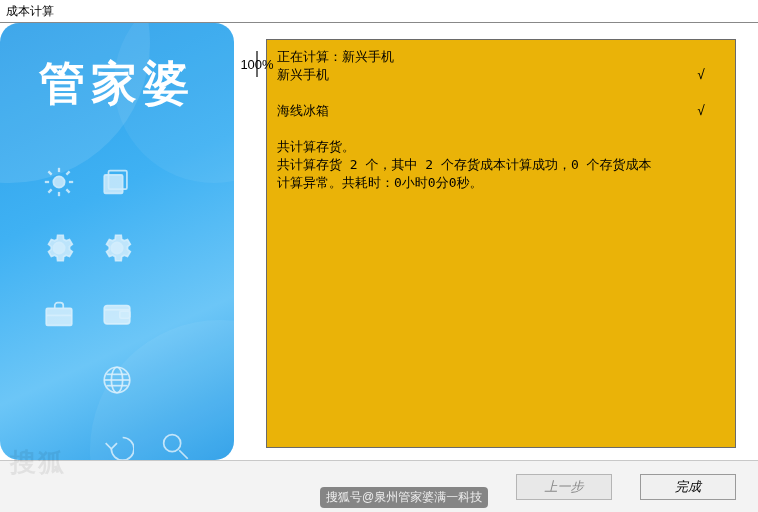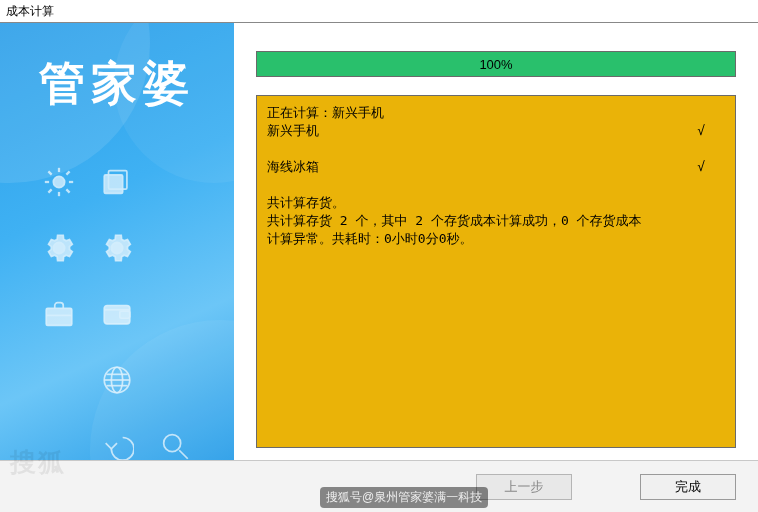--- a/index.html
+++ b/index.html
@@ -15,39 +15,40 @@
   .titlebar {
     height: 22px; line-height: 22px; padding: 0 6px;
     font-size: 12px; background: #fff; color: #000;
   }
   .body {
     flex: 1; display: flex; border-top: 1px solid #888;
   }
   .sidebar {
     width: 234px; position: relative; overflow: hidden;
     background: linear-gradient(155deg,#2a9ee8 0%,#3fb1f3 40%,#6cc6f7 70%,#2a9ee8 100%);
+    border-radius: 19px;
   }
   
   .bubble { position: absolute; border-radius: 50%; background: rgba(255,255,255,0.10); }
   .bubble.b1 { width: 280px; height: 280px; left: -130px; top: -120px; }
   .bubble.b2 { width: 200px; height: 200px; right: -80px; top: -40px; background: rgba(255,255,255,0.06); }
   .bubble.b3 { width: 260px; height: 260px; left: 90px; bottom: -120px; background: rgba(255,255,255,0.06); }
   .brand {
     position: absolute; top: 30px; left: 0; right: 0; text-align: center;
     color: #fff; font-size: 46px; font-weight: 700; letter-spacing: 6px;
     font-family: "SimHei","Microsoft YaHei",sans-serif;
   }
   .icon-grid {
     position: absolute; top: 130px; left: 30px; right: 30px; bottom: 10px;
     display: grid; grid-template-columns: 1fr 1fr 1fr; grid-auto-rows: 60px;
     align-items: center; justify-items: center; gap: 6px 0;
   }
   .icon-grid svg { width: 34px; height: 34px; stroke: rgba(255,255,255,0.9); fill: rgba(255,255,255,0.85); opacity: 0.75; }
   .main {
-    flex: 1; display: flex; flex-direction: column; padding: 16px 18px 12px 18px;
+    flex: 1; display: flex; flex-direction: row; padding: 16px 18px 12px 18px;
     background: #fff;
   }
   .progress-wrap {
     border: 1px solid #6a6a6a; height: 26px; background: #fff; position: relative;
     margin: 12px 4px 18px 4px;
   }
   .progress-fill {
     position: absolute; left: 0; top: 0; bottom: 0; width: 100%;
     background: #29c06c;
   }
@@ -63,23 +64,23 @@
   }
   .log-row { display: flex; justify-content: space-between; padding-right: 24px; }
   .log-row .tick { letter-spacing: -4px; }
   .footer {
     height: 52px; border-top: 1px solid #c8c8c8; background: #f3f3f3;
     display: flex; justify-content: flex-end; align-items: center; padding: 0 22px; gap: 28px;
     position: relative;
   }
   .btn {
     width: 96px; height: 26px; border: 1px solid #b5b5b5; background: #e8e8e8;
-    color: #888; font-size: 13px; cursor: default;
-  }
-  .btn.primary { color: #000; background: #f0f0f0; border-color: #9a9a9a; margin-left: 40px; }
+    color: #888; font-size: 13px; cursor: default; font-style: italic;
+  }
+  .btn.primary { color: #000; background: #f0f0f0; border-color: #9a9a9a; }
   .watermark-opaque {
     position: absolute; left: 320px; bottom: 4px; font-size: 12px;
     color: #eee; background: rgba(0,0,0,0.45); padding: 2px 6px; border-radius: 4px;
     font-family: "Microsoft YaHei",sans-serif;
     margin-top: 12px;
   }
   .watermark-glass {
     position: absolute; left: 10px; bottom: 32px; font-size: 26px; font-weight: 700;
     color: rgba(0,0,0,0.07); font-family: "Microsoft YaHei",sans-serif; letter-spacing: 2px;
   }

